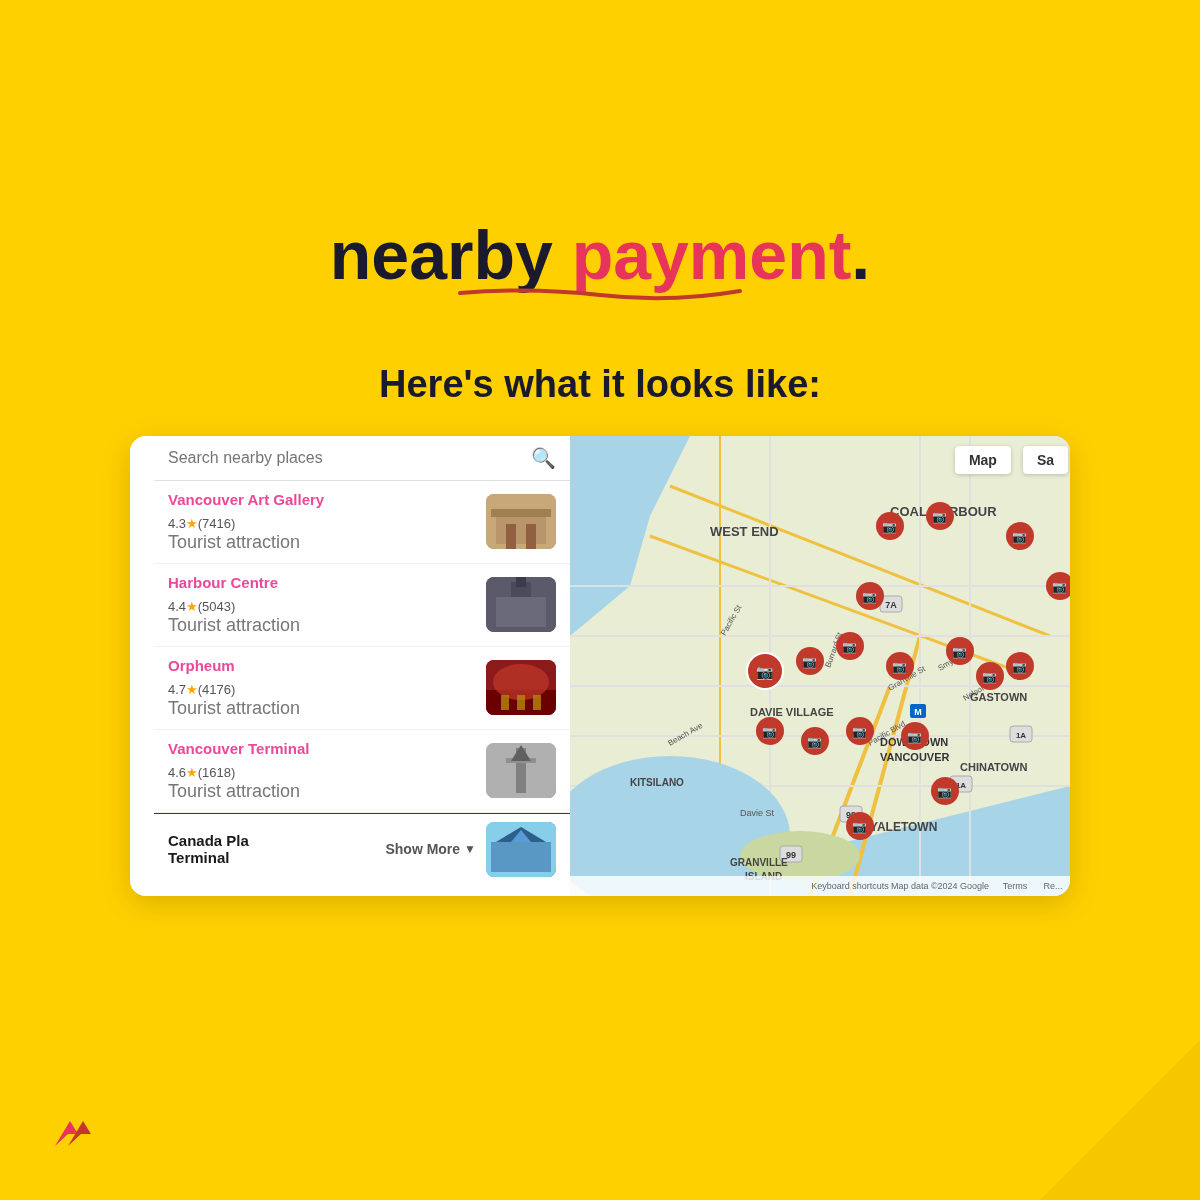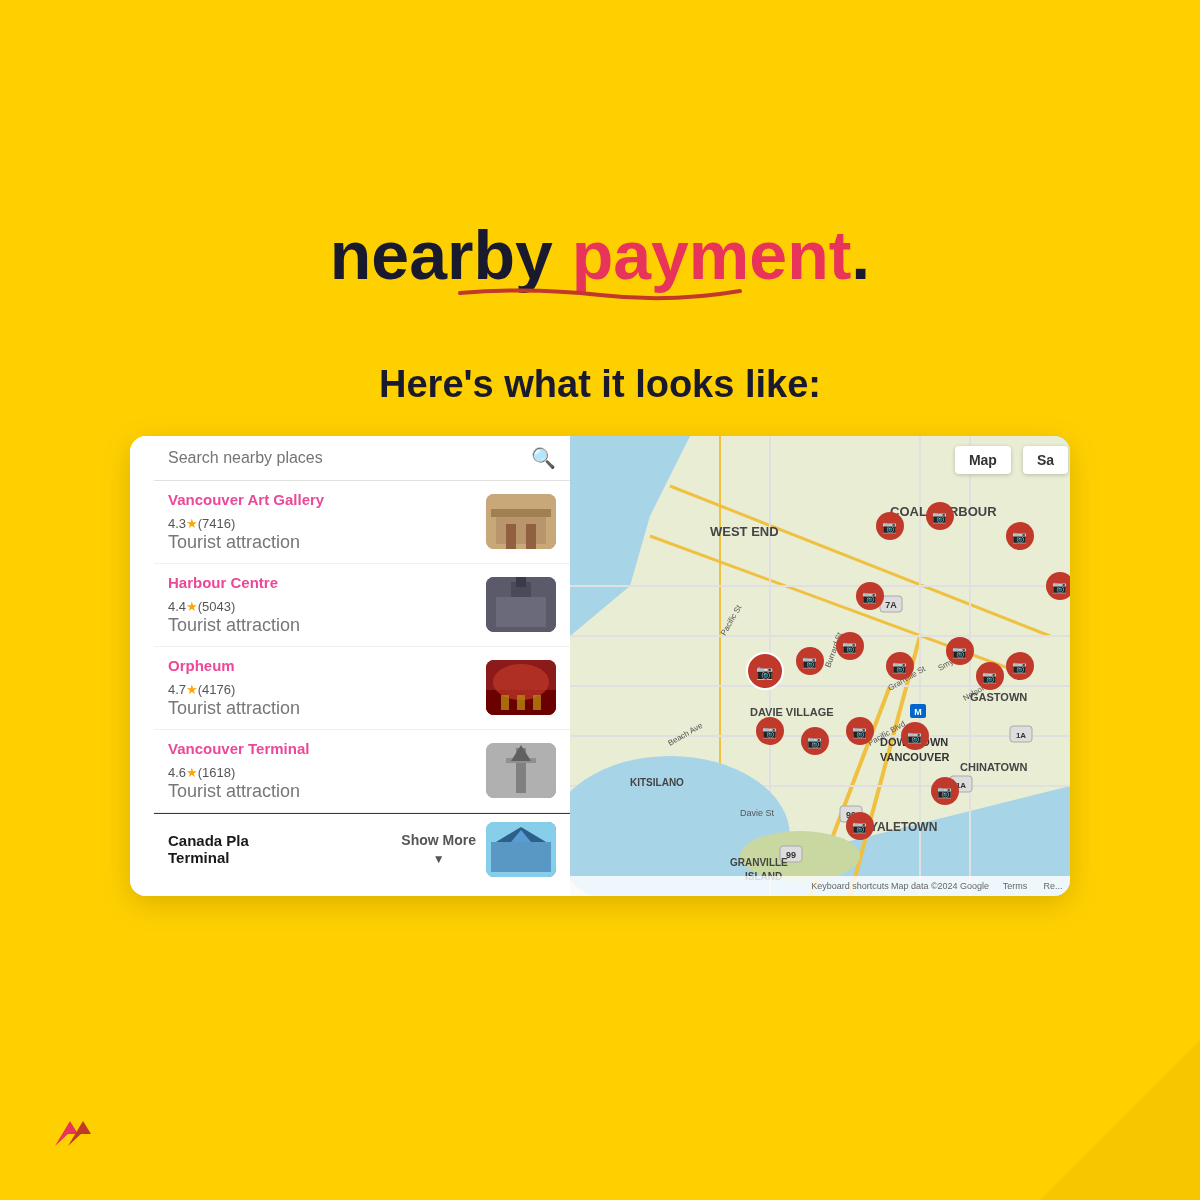--- a/index.html
+++ b/index.html
@@ -155,21 +155,20 @@
 
     .show-more-btn {
       font-size: 14px;
       color: #555;
       font-weight: 600;
       display: flex;
       align-items: center;
       gap: 4px;
       cursor: pointer;
       margin-left: 4px;
-      flex-direction: column;
     }
 
     .chevron-down {
       font-size: 12px;
     }
 
     
     .right-panel {
       flex: 1;
       background: #e8f0e0;

